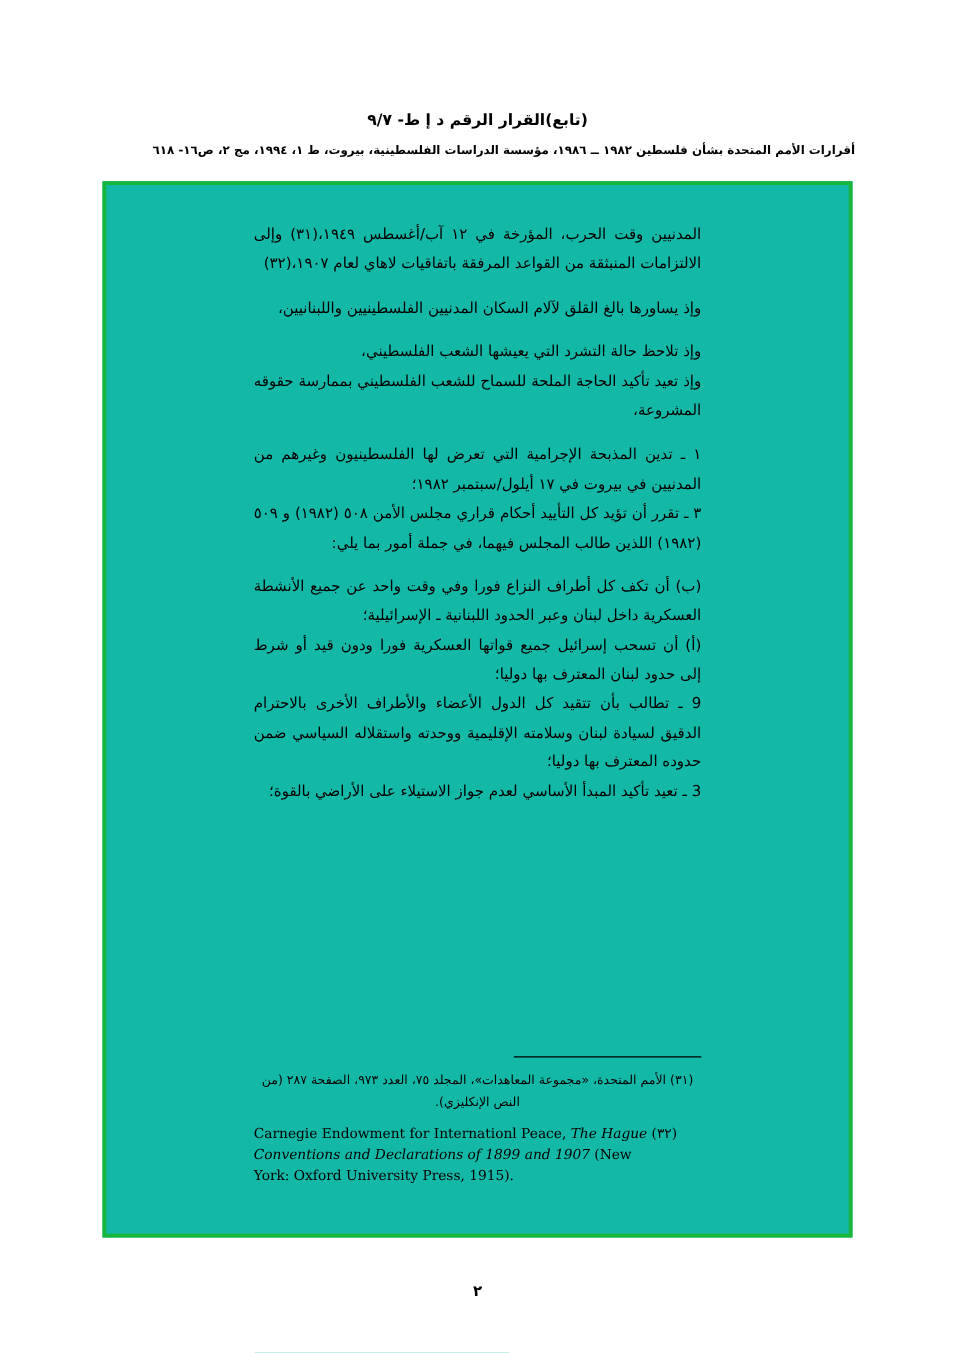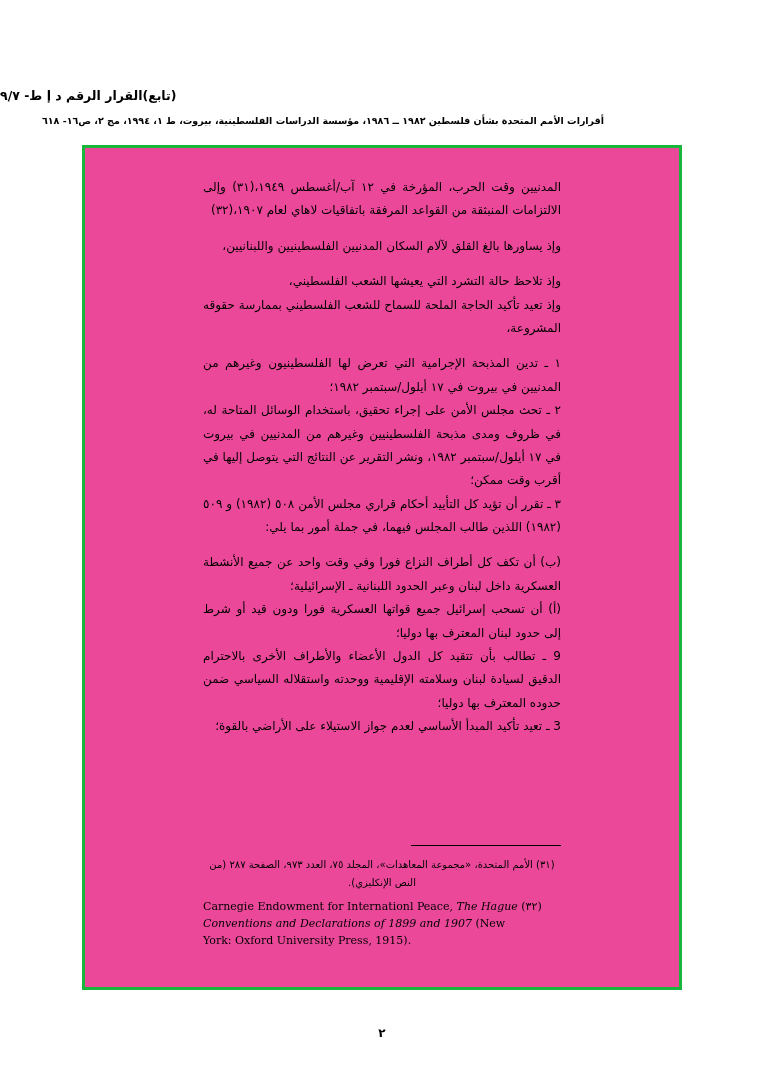--- a/index.html
+++ b/index.html
@@ -14,21 +14,21 @@
     color: #000000;
     position: relative;
   }
   .page {
     width: 764px;
     height: 1082px;
     box-sizing: border-box;
     position: relative;
   }
   .header-block {
-    text-align: left;
+    text-align: center;
     padding-top: 88px;
   }
   .doc-title {
     font-size: 12.5px;
     font-weight: bold;
     letter-spacing: 0.2px;
     direction: rtl;
   }
   .doc-subtitle {
     font-size: 9.5px;
@@ -38,21 +38,21 @@
     margin-left: 42px;
   }
   .frame {
     position: absolute;
     top: 145px;
     right: 82px;
     left: 82px;
     height: 845px;
     border: 3px solid #18b63a;
     box-sizing: border-box;
-    background: #ec4899;
+    background: #14b8a6;
   }
   .content {
     position: absolute;
     top: 28px;
     right: 118px;
     left: 118px;
     direction: rtl;
     text-align: justify;
     text-align-last: right;
     font-size: 12px;
@@ -117,21 +117,20 @@
   </div>
 
   <div class="frame">
 
     <div class="content">
       <p class="gap">المدنيين وقت الحرب، المؤرخة في ١٢ آب/أغسطس ١٩٤٩،(٣١) وإلى الالتزامات المنبثقة من القواعد المرفقة باتفاقيات لاهاي لعام ١٩٠٧،(٣٢)</p>
       <p class="gap">وإذ يساورها بالغ القلق لآلام السكان المدنيين الفلسطينيين واللبنانيين،</p>
       <p class="tight">وإذ تلاحظ حالة التشرد التي يعيشها الشعب الفلسطيني،</p>
       <p class="gap">وإذ تعيد تأكيد الحاجة الملحة للسماح للشعب الفلسطيني بممارسة حقوقه المشروعة،</p>
       <p class="tight">١ ـ تدين المذبحة الإجرامية التي تعرض لها الفلسطينيون وغيرهم من المدنيين في بيروت في ١٧ أيلول/سبتمبر ١٩٨٢؛</p>
-      <p class="tight">٢ ـ تحث مجلس الأمن على إجراء تحقيق، باستخدام الوسائل المتاحة له، في ظروف ومدى مذبحة الفلسطينيين وغيرهم من المدنيين في بيروت في ١٧ أيلول/سبتمبر ١٩٨٢، ونشر التقرير عن النتائج التي يتوصل إليها في أقرب وقت ممكن؛</p>
       <p class="gap">٣ ـ تقرر أن تؤيد كل التأييد أحكام قراري مجلس الأمن ٥٠٨ (١٩٨٢) و ٥٠٩ (١٩٨٢) اللذين طالب المجلس فيهما، في جملة أمور بما يلي:</p>
       <p class="tight">(ب) أن تكف كل أطراف النزاع فورا وفي وقت واحد عن جميع الأنشطة العسكرية داخل لبنان وعبر الحدود اللبنانية ـ الإسرائيلية؛</p>
       <p class="tight">(أ) أن تسحب إسرائيل جميع قواتها العسكرية فورا ودون قيد أو شرط إلى حدود لبنان المعترف بها دوليا؛</p>
       <p class="tight">9 ـ تطالب بأن تتقيد كل الدول الأعضاء والأطراف الأخرى بالاحترام الدقيق لسيادة لبنان وسلامته الإقليمية ووحدته واستقلاله السياسي ضمن حدوده المعترف بها دوليا؛</p>
       <p class="tight">3 ـ تعيد تأكيد المبدأ الأساسي لعدم جواز الاستيلاء على الأراضي بالقوة؛</p>
     </div>
 
     <div class="footnotes">
       <div class="fn-rule"></div>
       <div class="fn-ar">(٣١) الأمم المتحدة، «مجموعة المعاهدات»، المجلد ٧٥، العدد ٩٧٣، الصفحة ٢٨٧ (من النص الإنكليزي).</div>

